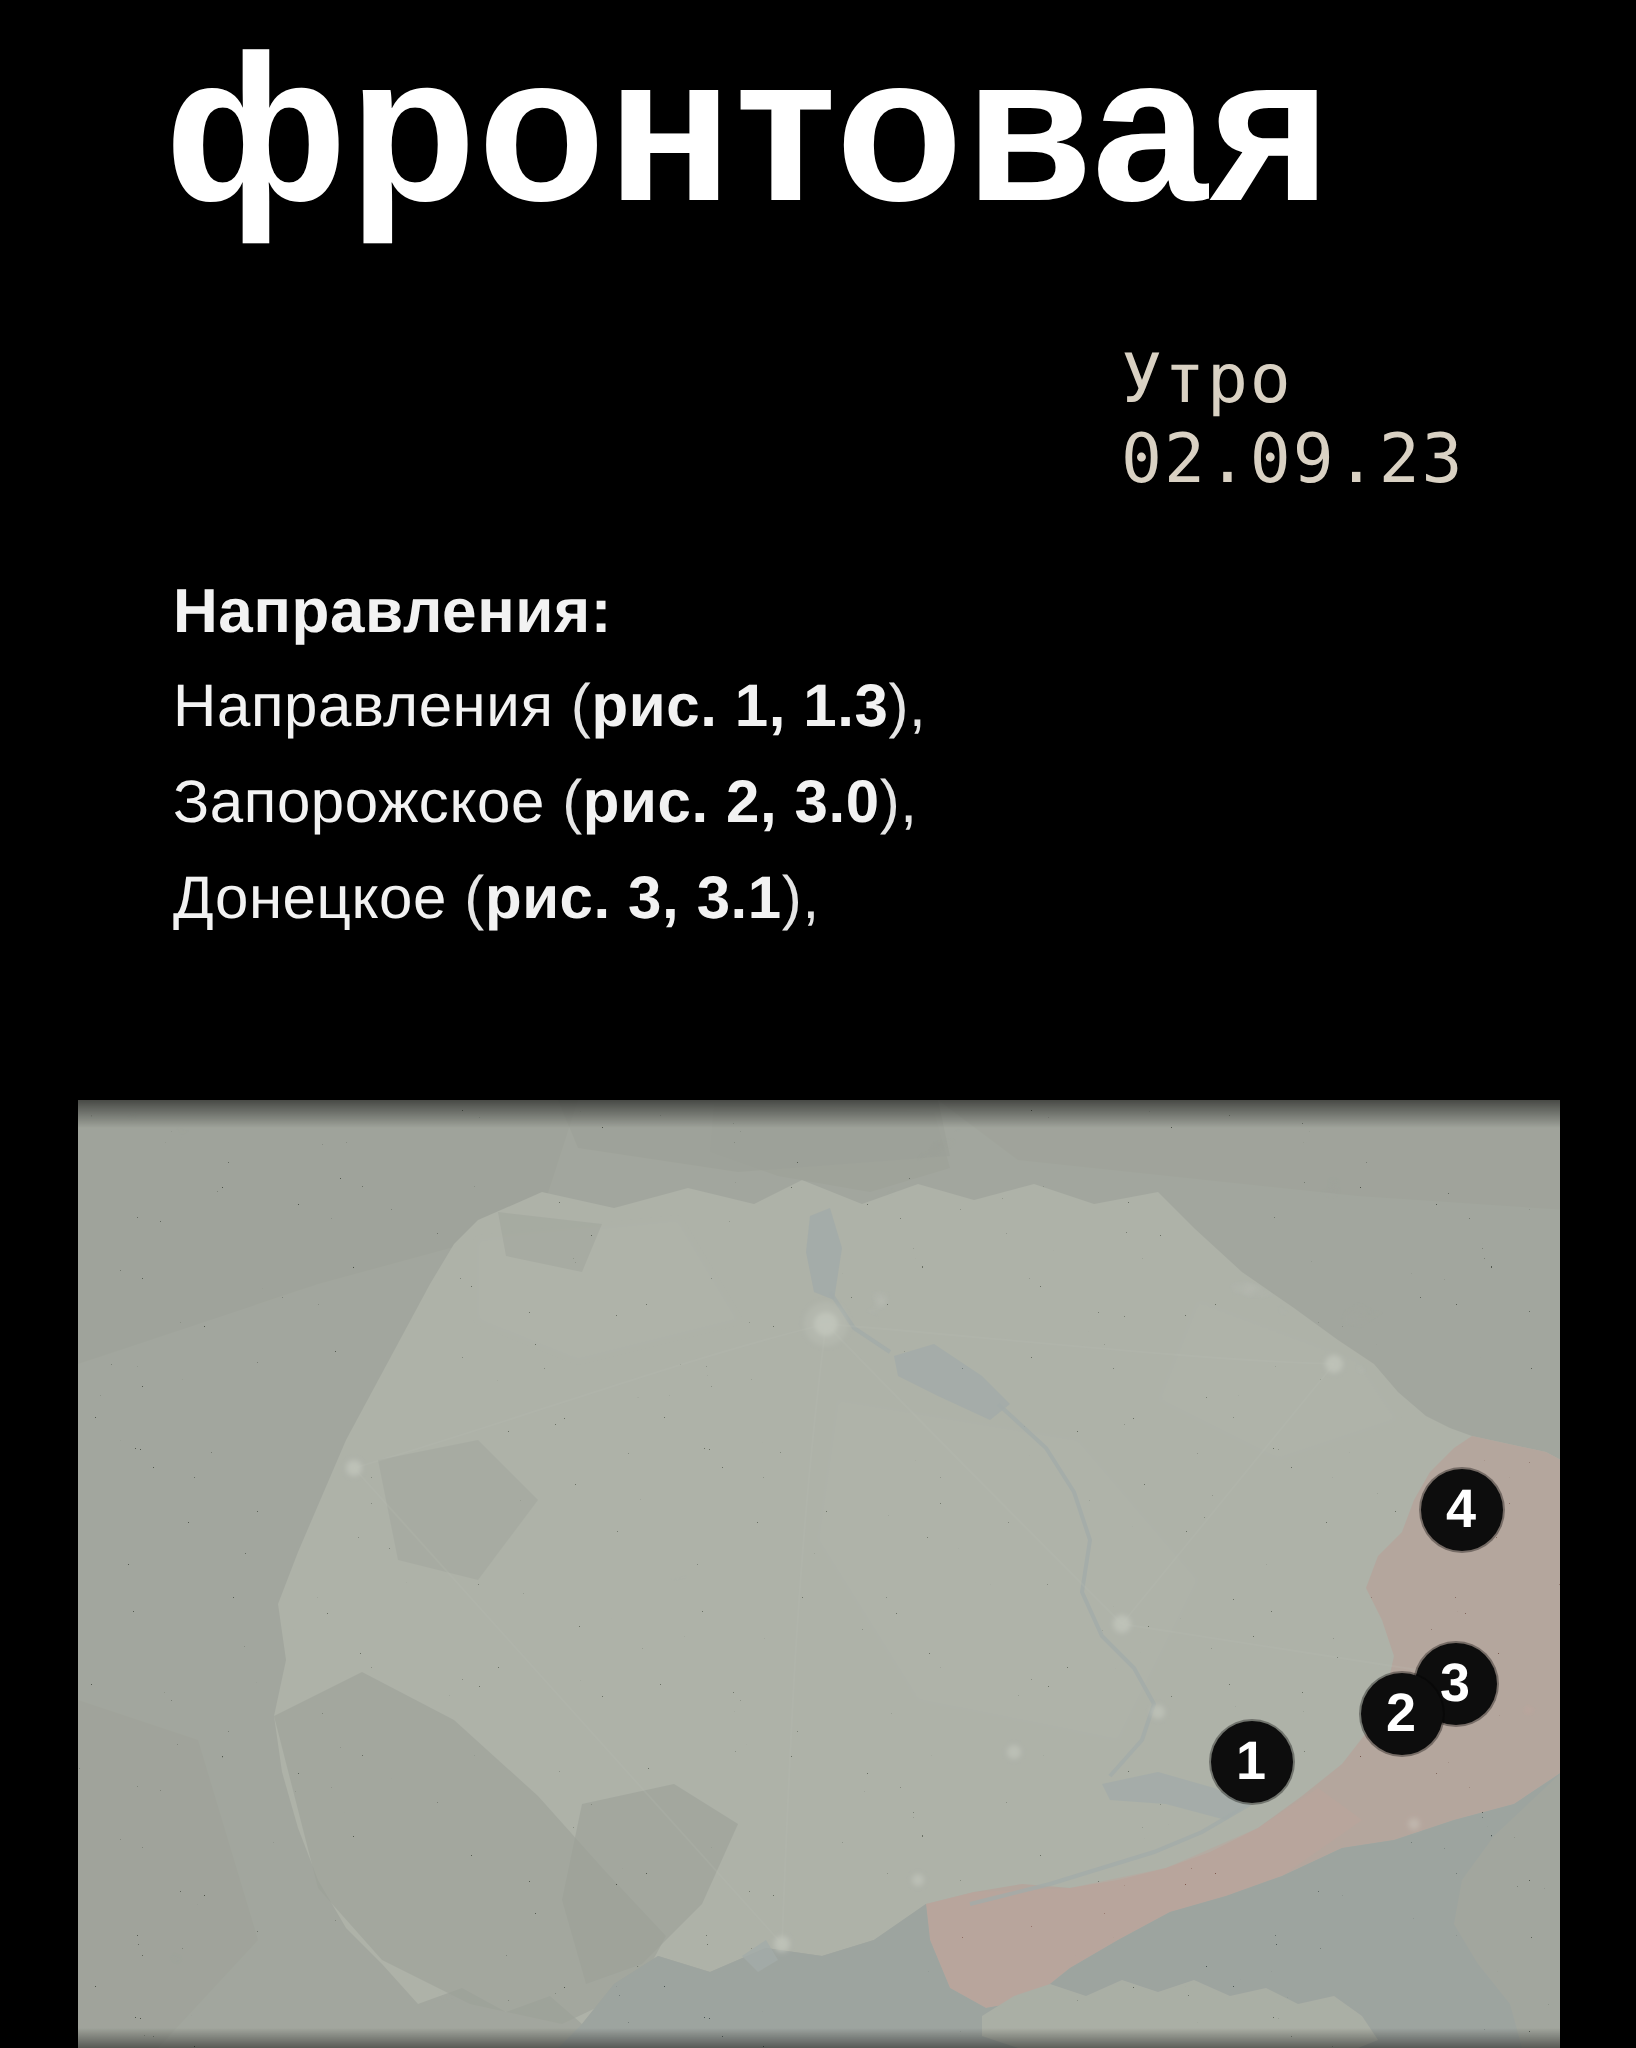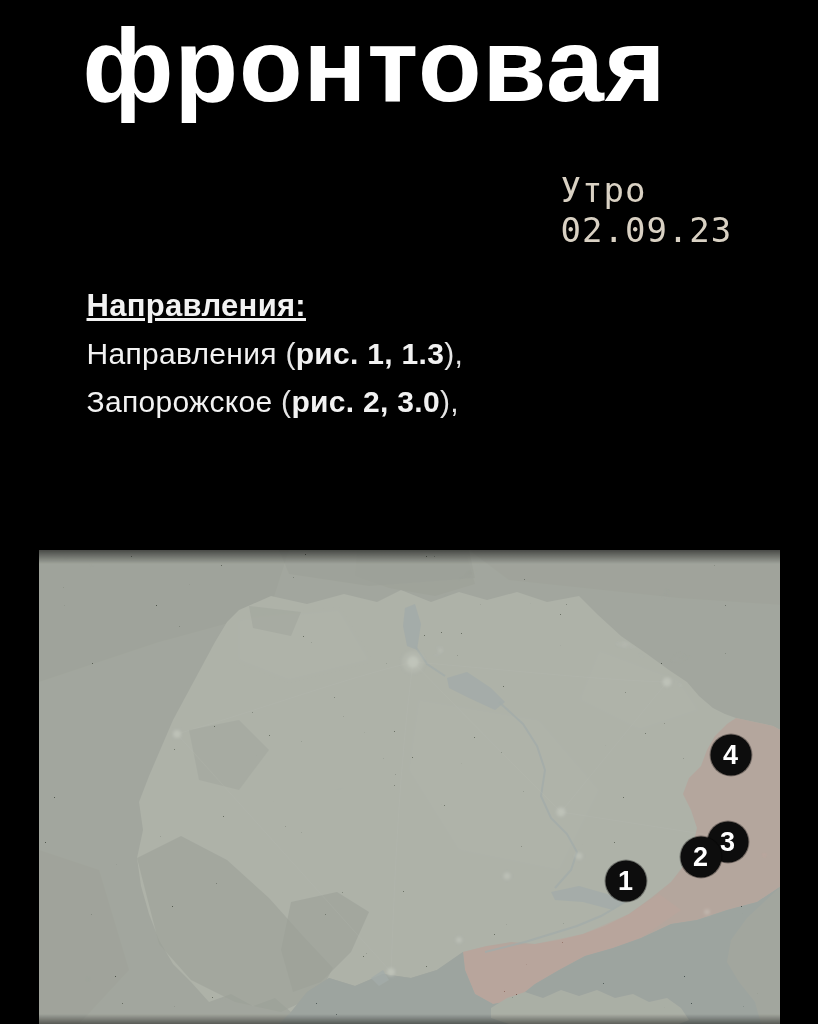--- a/index.html
+++ b/index.html
@@ -20,21 +20,21 @@
     font-family:"DejaVu Sans Mono","Liberation Mono",monospace;
     font-size:34px;letter-spacing:1px;color:var(--date-color,#d9d1c3);margin-left:48px;
   }
   
   .directions{
     position:absolute;left:48px;top:282px;
     font-size:30px;line-height:48px;color:var(--text-color,#f2f2f2);
     letter-spacing:.3px;
   }
   .directions p{margin:0;font-weight:400;}
-  .directions .hd{font-weight:700;font-size:31px;text-decoration:underline;}
+  .directions .hd{font-weight:700;font-size:31px;}
   .directions b{font-weight:700;}
   .directions .thin{font-weight:300;opacity:.95;}
   
   .map{
     position:absolute;left:0;top:550px;width:818px;height:474px;
     background:#595d57;
   }
   .map svg{position:absolute;left:0;top:0;display:block;}
   .map .shade{
     position:absolute;inset:0;pointer-events:none;
@@ -58,20 +58,21 @@
 
   <h1 class="title">
     <span>фронтовая</span>
   </h1>
   <div class="date">Утро 02.09.23</div>
 
   <div class="directions">
     <p class="hd">Направления:</p>
     <p><span>Направления </span><span class="thin">(</span><b>рис. 1, 1.3</b><span class="thin">),</span></p>
     <p><span>Запорожское </span><span class="thin">(</span><b>рис. 2, 3.0</b><span class="thin">),</span></p>
+    <p><span>Донецкое </span><span class="thin">(</span><b>рис. 3, 3.1</b><span class="thin">),</span></p>
   </div>
 
   <div class="map">
     <svg width="818" height="474" viewBox="0 0 818 474">
       <defs>
         <filter id="speck" x="0" y="0" width="100%" height="100%">
           <feTurbulence type="fractalNoise" baseFrequency="0.9" numOctaves="2" seed="7"></feTurbulence>
           <feColorMatrix type="matrix" values="0 0 0 0 0.86  0 0 0 0 0.88  0 0 0 0 0.82  14 14 14 -16.5 0"></feColorMatrix>
         </filter>
         <filter id="mottle" x="0" y="0" width="100%" height="100%">

